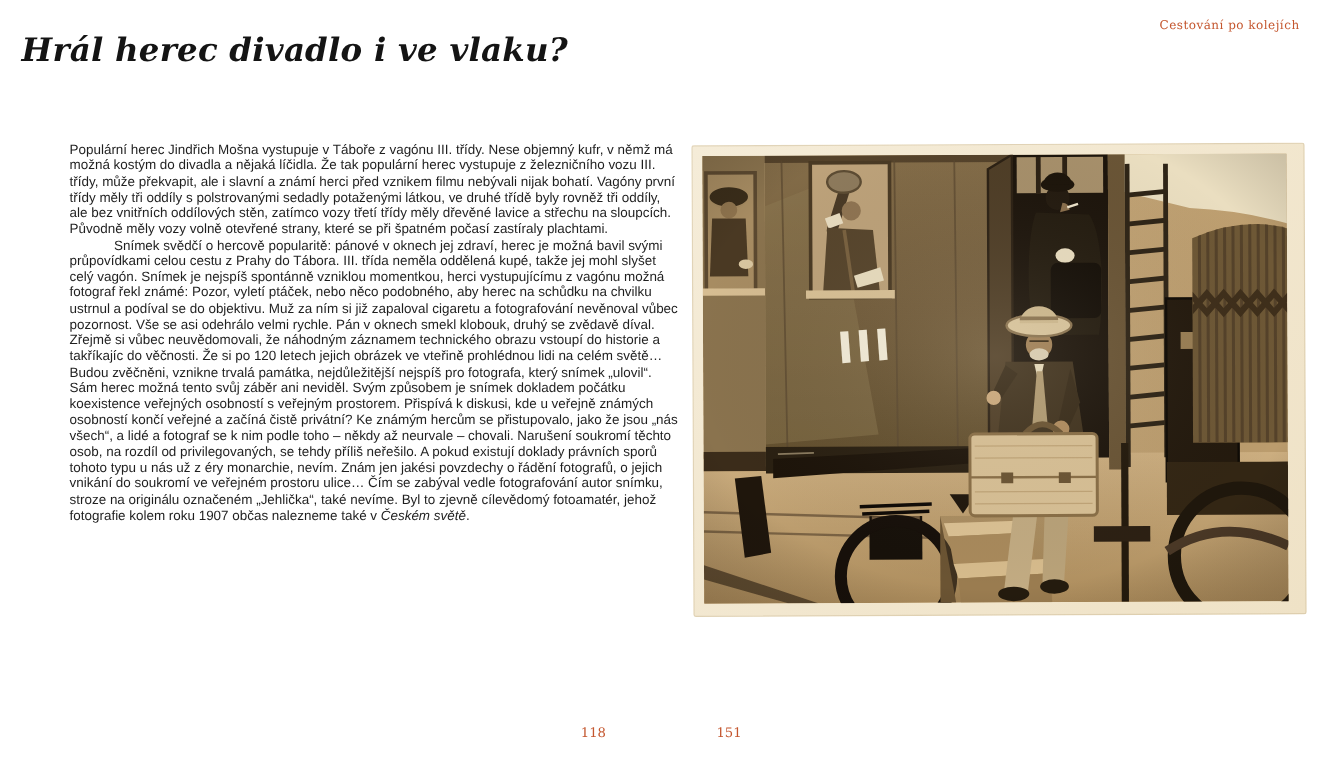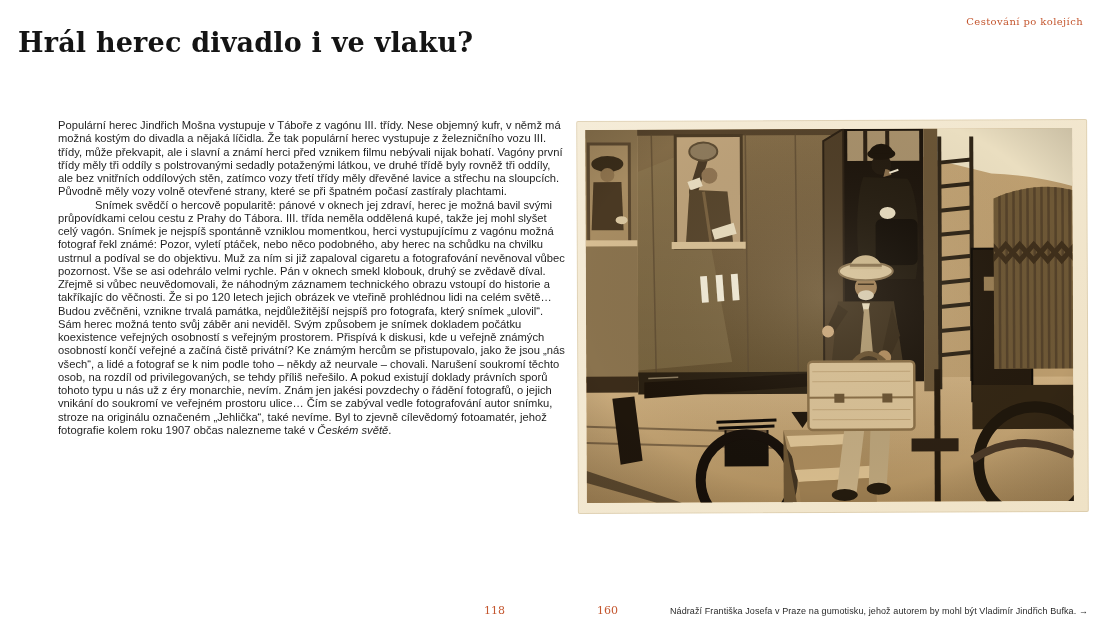--- a/index.html
+++ b/index.html
@@ -3,21 +3,21 @@
 <meta charset="utf-8">
 <style>
   html,body{margin:0;padding:0;background:#e8e8e8;}
   .spread{
     position:relative;width:1100px;height:642px;background:#ffffff;
     overflow:hidden;font-family:"Liberation Sans",sans-serif;
   }
   .page-title{
     position:absolute;left:18px;top:9px;
     font-family:"DejaVu Serif",serif;font-weight:bold;font-size:27px;
-    letter-spacing:.2px;color:#141414;white-space:nowrap;
+    letter-spacing:.2px;color:#141414;white-space:nowrap;font-style:italic;
   }
   .section-header{
     position:absolute;top:16px;right:17px;
     font-family:"DejaVu Serif",serif;font-weight:normal;font-size:10px;
     letter-spacing:.4px;color:#c4562e;white-space:nowrap;
   }
   .article{
     position:absolute;left:18px;top:119px;width:508px;
     font-size:11.2px;line-height:13.25px;color:#1f1f1f;text-align:left;margin-left:40px;
   }
@@ -276,17 +276,16 @@
           <rect x="248" y="264" width="10" height="9" fill="#6b5433"></rect>
           <rect x="296" y="264" width="10" height="9" fill="#6b5433"></rect>
         </g>
       </g>
 
       <rect x="0" y="0" width="487" height="372" fill="url(#vig)"></rect>
     </svg>
   </div>
 
   <div class="folio left">118</div>
-  <div class="folio right">160</div>
-
-  <div class="caption">Nádraží Františka Josefa v Praze na gumotisku, jehož autorem by mohl být Vladimír Jindřich Bufka. →</div>
+  <div class="folio right">151</div>
+
 
 </div>
 
 </body></html>

